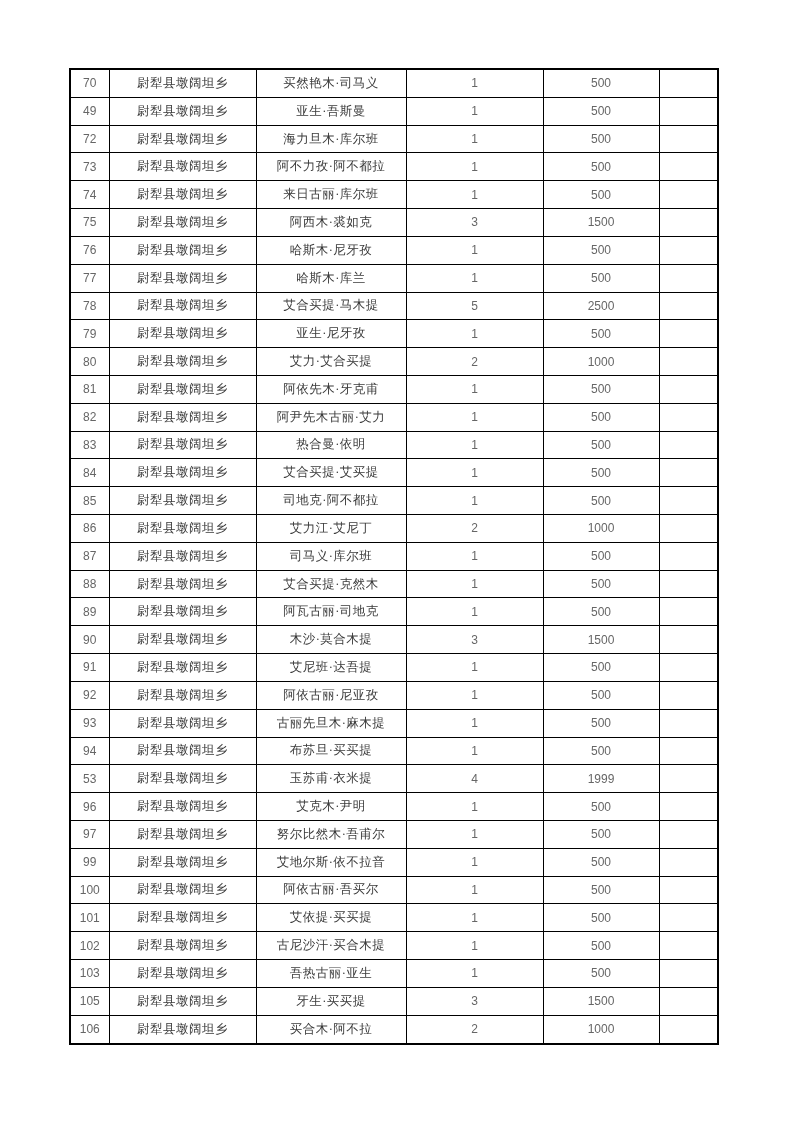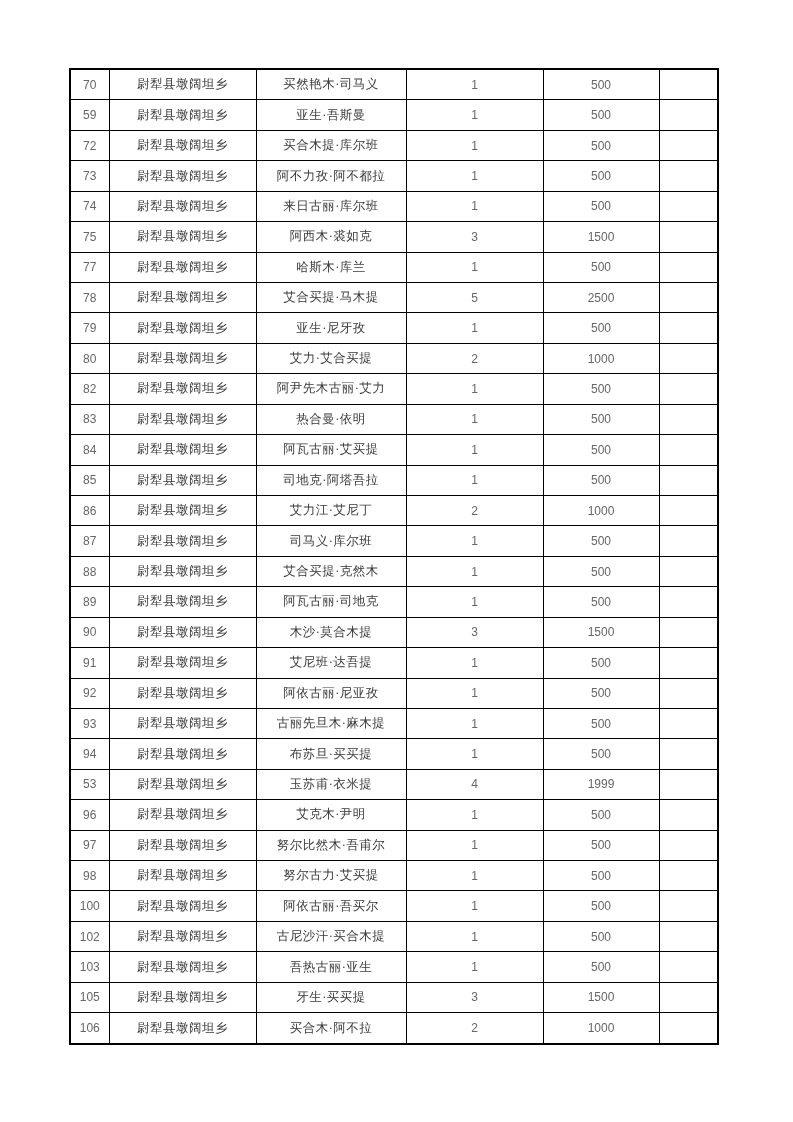--- a/index.html
+++ b/index.html
@@ -64,32 +64,32 @@
     <tr>
       <td class="num">70</td>
       <td class="cjk">尉犁县墩阔坦乡</td>
       <td class="cjk">买然艳木·司马义</td>
       <td class="num">1</td>
       <td class="num">500</td>
       <td class="num"></td>
     </tr>
 
     <tr>
-      <td class="num">59</td>
+      <td class="num">49</td>
       <td class="cjk">尉犁县墩阔坦乡</td>
       <td class="cjk">亚生·吾斯曼</td>
       <td class="num">1</td>
       <td class="num">500</td>
       <td class="num"></td>
     </tr>
 
     <tr>
       <td class="num">72</td>
       <td class="cjk">尉犁县墩阔坦乡</td>
-      <td class="cjk">买合木提·库尔班</td>
+      <td class="cjk">海力旦木·库尔班</td>
       <td class="num">1</td>
       <td class="num">500</td>
       <td class="num"></td>
     </tr>
 
     <tr>
       <td class="num">73</td>
       <td class="cjk">尉犁县墩阔坦乡</td>
       <td class="cjk">阿不力孜·阿不都拉</td>
       <td class="num">1</td>
@@ -108,20 +108,28 @@
 
     <tr>
       <td class="num">75</td>
       <td class="cjk">尉犁县墩阔坦乡</td>
       <td class="cjk">阿西木·裘如克</td>
       <td class="num">3</td>
       <td class="num">1500</td>
       <td class="num"></td>
     </tr>
 
+    <tr>
+      <td class="num">76</td>
+      <td class="cjk">尉犁县墩阔坦乡</td>
+      <td class="cjk">哈斯木·尼牙孜</td>
+      <td class="num">1</td>
+      <td class="num">500</td>
+      <td class="num"></td>
+    </tr>
 
     <tr>
       <td class="num">77</td>
       <td class="cjk">尉犁县墩阔坦乡</td>
       <td class="cjk">哈斯木·库兰</td>
       <td class="num">1</td>
       <td class="num">500</td>
       <td class="num"></td>
     </tr>
 
@@ -145,20 +153,28 @@
 
     <tr>
       <td class="num">80</td>
       <td class="cjk">尉犁县墩阔坦乡</td>
       <td class="cjk">艾力·艾合买提</td>
       <td class="num">2</td>
       <td class="num">1000</td>
       <td class="num"></td>
     </tr>
 
+    <tr>
+      <td class="num">81</td>
+      <td class="cjk">尉犁县墩阔坦乡</td>
+      <td class="cjk">阿依先木·牙克甫</td>
+      <td class="num">1</td>
+      <td class="num">500</td>
+      <td class="num"></td>
+    </tr>
 
     <tr>
       <td class="num">82</td>
       <td class="cjk">尉犁县墩阔坦乡</td>
       <td class="cjk">阿尹先木古丽·艾力</td>
       <td class="num">1</td>
       <td class="num">500</td>
       <td class="num"></td>
     </tr>
 
@@ -167,30 +183,30 @@
       <td class="cjk">尉犁县墩阔坦乡</td>
       <td class="cjk">热合曼·依明</td>
       <td class="num">1</td>
       <td class="num">500</td>
       <td class="num"></td>
     </tr>
 
     <tr>
       <td class="num">84</td>
       <td class="cjk">尉犁县墩阔坦乡</td>
-      <td class="cjk">阿瓦古丽·艾买提</td>
+      <td class="cjk">艾合买提·艾买提</td>
       <td class="num">1</td>
       <td class="num">500</td>
       <td class="num"></td>
     </tr>
 
     <tr>
       <td class="num">85</td>
       <td class="cjk">尉犁县墩阔坦乡</td>
-      <td class="cjk">司地克·阿塔吾拉</td>
+      <td class="cjk">司地克·阿不都拉</td>
       <td class="num">1</td>
       <td class="num">500</td>
       <td class="num"></td>
     </tr>
 
     <tr>
       <td class="num">86</td>
       <td class="cjk">尉犁县墩阔坦乡</td>
       <td class="cjk">艾力江·艾尼丁</td>
       <td class="num">2</td>
@@ -290,39 +306,47 @@
 
     <tr>
       <td class="num">97</td>
       <td class="cjk">尉犁县墩阔坦乡</td>
       <td class="cjk">努尔比然木·吾甫尔</td>
       <td class="num">1</td>
       <td class="num">500</td>
       <td class="num"></td>
     </tr>
 
-    <tr>
-      <td class="num">98</td>
-      <td class="cjk">尉犁县墩阔坦乡</td>
-      <td class="cjk">努尔古力·艾买提</td>
-      <td class="num">1</td>
-      <td class="num">500</td>
-      <td class="num"></td>
-    </tr>
-
+
+    <tr>
+      <td class="num">99</td>
+      <td class="cjk">尉犁县墩阔坦乡</td>
+      <td class="cjk">艾地尔斯·依不拉音</td>
+      <td class="num">1</td>
+      <td class="num">500</td>
+      <td class="num"></td>
+    </tr>
 
     <tr>
       <td class="num">100</td>
       <td class="cjk">尉犁县墩阔坦乡</td>
       <td class="cjk">阿依古丽·吾买尔</td>
       <td class="num">1</td>
       <td class="num">500</td>
       <td class="num"></td>
     </tr>
 
+    <tr>
+      <td class="num">101</td>
+      <td class="cjk">尉犁县墩阔坦乡</td>
+      <td class="cjk">艾依提·买买提</td>
+      <td class="num">1</td>
+      <td class="num">500</td>
+      <td class="num"></td>
+    </tr>
 
     <tr>
       <td class="num">102</td>
       <td class="cjk">尉犁县墩阔坦乡</td>
       <td class="cjk">古尼沙汗·买合木提</td>
       <td class="num">1</td>
       <td class="num">500</td>
       <td class="num"></td>
     </tr>
 

